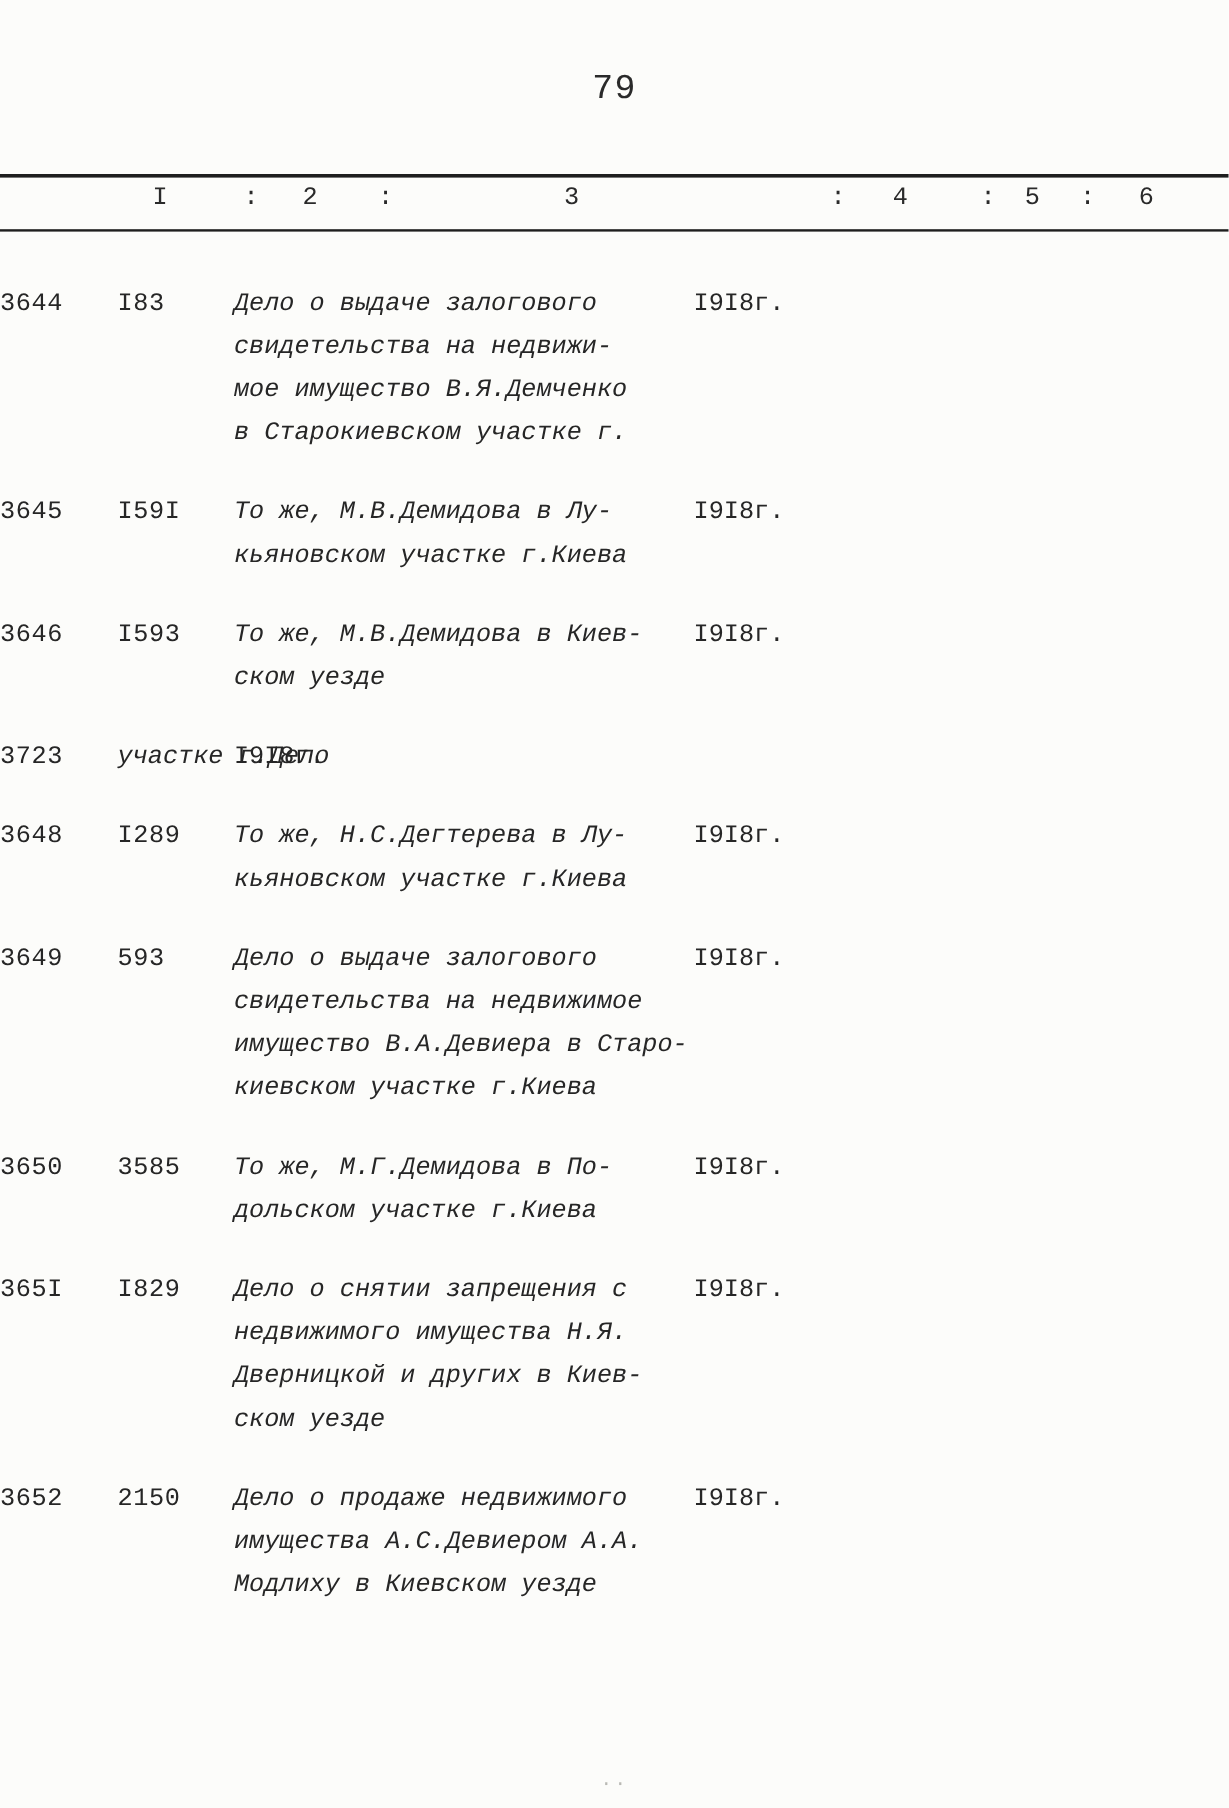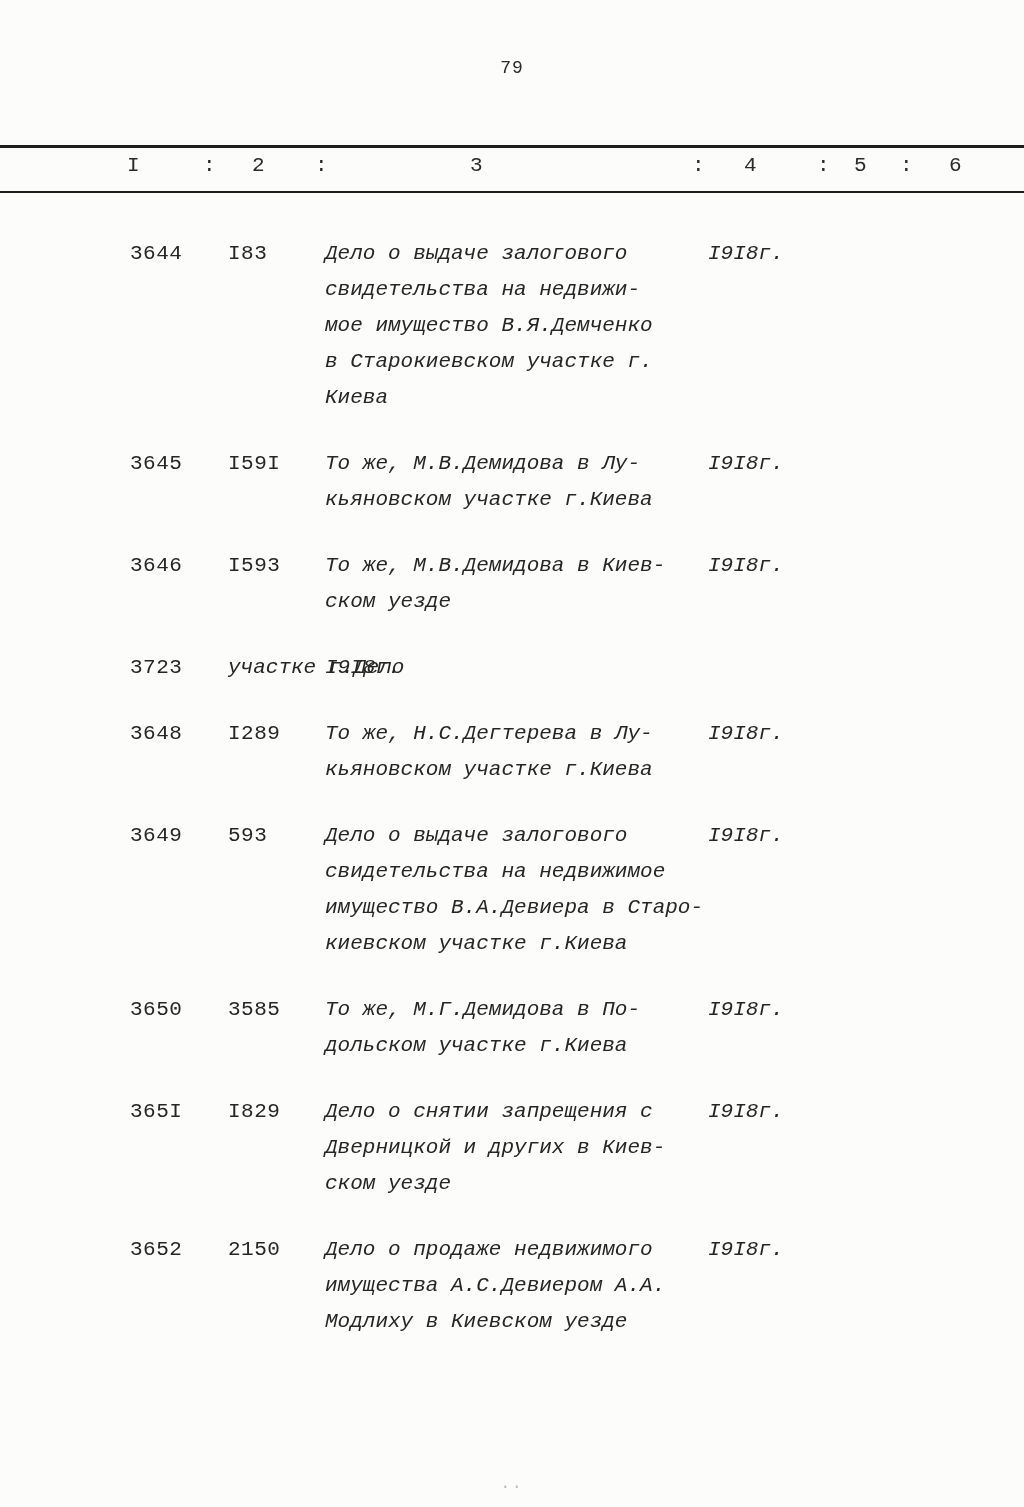--- a/index.html
+++ b/index.html
@@ -10,21 +10,21 @@
   }
   .page {
     position:relative;
     width:1024px; height:1507px;
     background:#fcfcfa;
     color:#242424;
     overflow:hidden;
   }
   .page-number {
     position:absolute; top:58px; left:0; width:100%;
-    text-align:center; font-size:18px; letter-spacing:1px;
+    text-align:center; font-size:29px; letter-spacing:1px;
     color:#2a2a2a;
   }
   .rule-top {
     position:absolute; top:145px; left:0; width:100%;
     height:3px; background:#1e1e1e;
   }
   .rule-bottom {
     position:absolute; top:191px; left:0; width:100%;
     height:2px; background:#1e1e1e;
   }
@@ -42,30 +42,29 @@
   .hc-s4 { left:817px; }
   .hc-5  { left:854px; }
   .hc-s5 { left:900px; }
   .hc-6  { left:949px; }
   .table-body {
     position:absolute; top:236px; left:0; width:100%;
   }
   .row {
     display:grid;
     grid-template-columns:98px 97px 383px auto;
-    padding-left:130px;
     margin-bottom:30px;
     font-size:21px;
     line-height:36px;
     color:#262626;
   }
   .cell { vertical-align:top; }
   .cell.no, .cell.file { letter-spacing:0.5px; }
   .title-line { white-space:nowrap;font-style:italic; }
-  .cell.year { white-space:nowrap;font-style:italic; }
+  .cell.year { white-space:nowrap; }
   .footer-mark {
     position:absolute; top:1478px; left:0; width:100%;
     text-align:center; font-size:16px; color:#b9b9b4;
     letter-spacing:2px;
   }
 </style>
 </head>
 <body>
 
 <div class="page">
@@ -92,21 +91,20 @@
 
   <div class="table-body">
   <div class="row">
     <div class="cell no">3644</div>
     <div class="cell file">I83</div>
     <div class="cell title">
           <div class="title-line">Дело о выдаче залогового</div>
           <div class="title-line">свидетельства на недвижи-</div>
           <div class="title-line">мое имущество В.Я.Демченко</div>
           <div class="title-line">в Старокиевском участке г.</div>
-          <div class="title-line">Киева</div>
         </div>
     <div class="cell year">I9I8г.</div>
   </div>
 
   <div class="row">
     <div class="cell no">3645</div>
     <div class="cell file">I59I</div>
     <div class="cell title">
           <div class="title-line">То же, М.В.Демидова в Лу-</div>
           <div class="title-line">кьяновском участке г.Киева</div>
@@ -162,20 +160,21 @@
           <div class="title-line">дольском участке г.Киева</div>
         </div>
     <div class="cell year">I9I8г.</div>
   </div>
 
   <div class="row">
     <div class="cell no">365I</div>
     <div class="cell file">I829</div>
     <div class="cell title">
           <div class="title-line">Дело о снятии запрещения с</div>
+          <div class="title-line">недвижимого имущества Н.Я.</div>
           <div class="title-line">Дверницкой и других в Киев-</div>
           <div class="title-line">ском уезде</div>
         </div>
     <div class="cell year">I9I8г.</div>
   </div>
 
   <div class="row">
     <div class="cell no">3652</div>
     <div class="cell file">2150</div>
     <div class="cell title">

